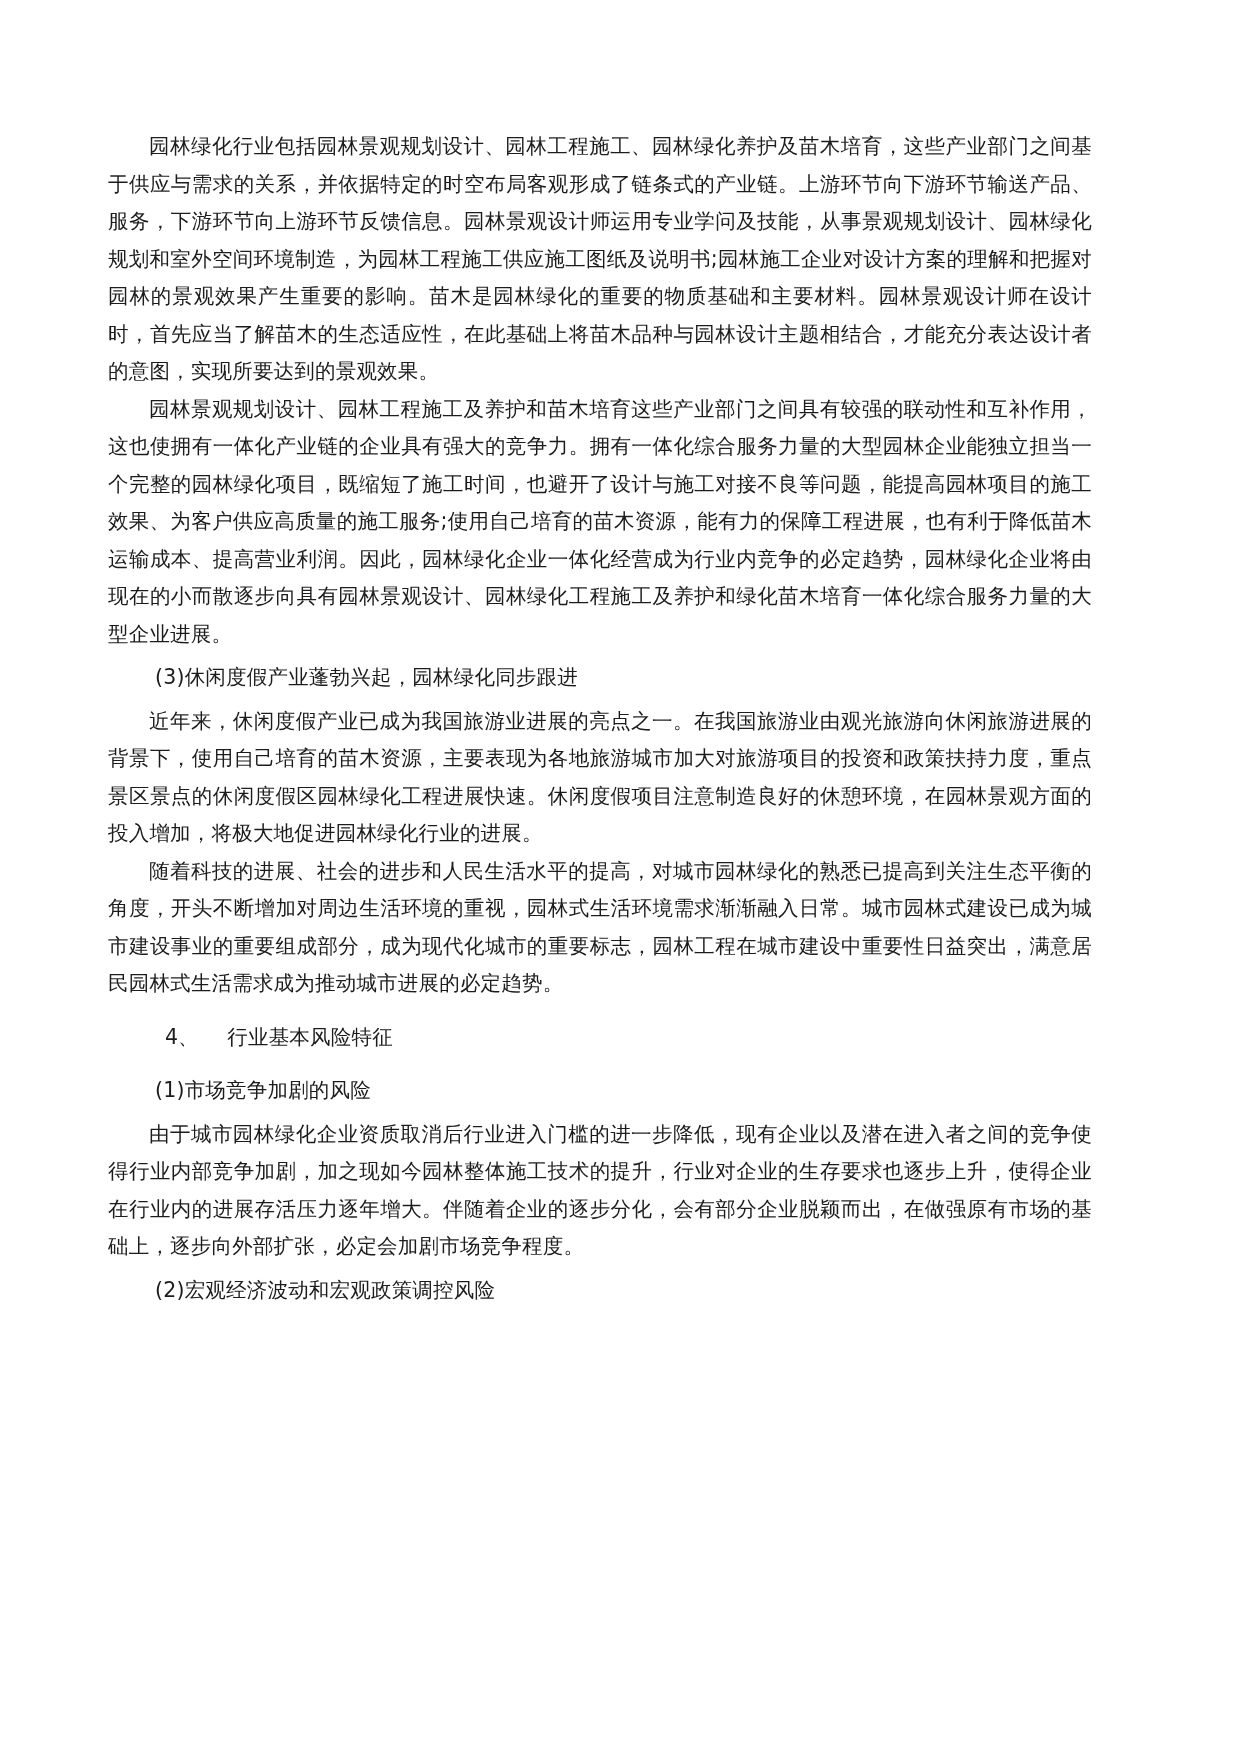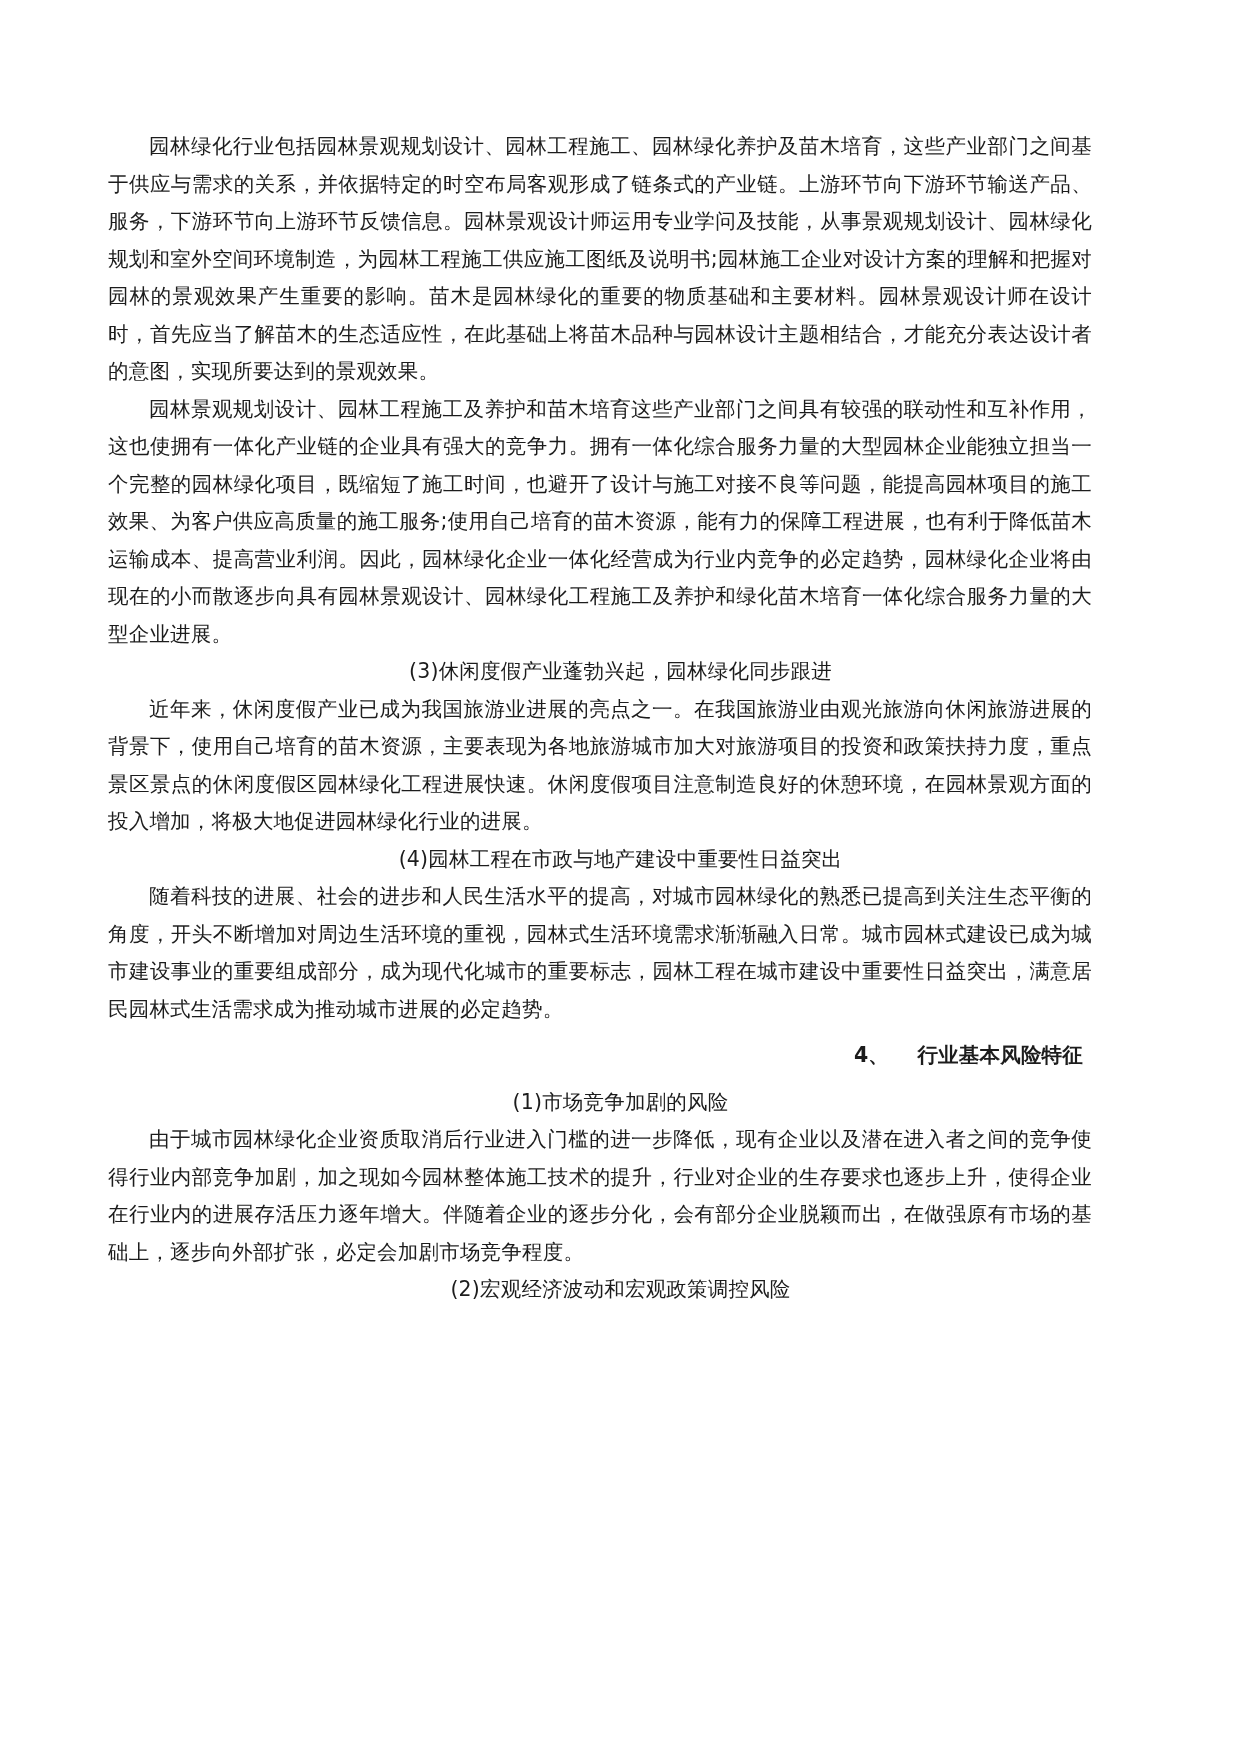--- a/index.html
+++ b/index.html
@@ -29,29 +29,29 @@
     color: #1c1c1c;
     letter-spacing: 0.2px;
   }
   .para {
     margin: 0;
     text-indent: 2em;
     text-align: justify;
     text-justify: inter-ideograph;
   }
   .heading {
-    margin: 9px;
+    margin: 16px;
     text-indent: 2em;
-    font-weight: bold;
-    text-align: right;
+    font-weight: normal;
+    text-align: left;
   }
   .subhead {
-    margin: 0;
+    margin: 6px;
     text-indent: 2em;
-    text-align: center;
+    text-align: left;
   }
   .heading .num {
     letter-spacing: 0;
   }
   .heading .gap {
     display: inline-block;
     width: 1.4em;
   }
 </style>
 </head>
@@ -61,21 +61,20 @@
   <div class="doc-body">
 
     <p class="para">园林绿化行业包括园林景观规划设计、园林工程施工、园林绿化养护及苗木培育，这些产业部门之间基于供应与需求的关系，并依据特定的时空布局客观形成了链条式的产业链。上游环节向下游环节输送产品、服务，下游环节向上游环节反馈信息。园林景观设计师运用专业学问及技能，从事景观规划设计、园林绿化规划和室外空间环境制造，为园林工程施工供应施工图纸及说明书;园林施工企业对设计方案的理解和把握对园林的景观效果产生重要的影响。苗木是园林绿化的重要的物质基础和主要材料。园林景观设计师在设计时，首先应当了解苗木的生态适应性，在此基础上将苗木品种与园林设计主题相结合，才能充分表达设计者的意图，实现所要达到的景观效果。</p>
 
     <p class="para">园林景观规划设计、园林工程施工及养护和苗木培育这些产业部门之间具有较强的联动性和互补作用，这也使拥有一体化产业链的企业具有强大的竞争力。拥有一体化综合服务力量的大型园林企业能独立担当一个完整的园林绿化项目，既缩短了施工时间，也避开了设计与施工对接不良等问题，能提高园林项目的施工效果、为客户供应高质量的施工服务;使用自己培育的苗木资源，能有力的保障工程进展，也有利于降低苗木运输成本、提高营业利润。因此，园林绿化企业一体化经营成为行业内竞争的必定趋势，园林绿化企业将由现在的小而散逐步向具有园林景观设计、园林绿化工程施工及养护和绿化苗木培育一体化综合服务力量的大型企业进展。</p>
 
     <p class="subhead">(3)休闲度假产业蓬勃兴起，园林绿化同步跟进</p>
 
     <p class="para">近年来，休闲度假产业已成为我国旅游业进展的亮点之一。在我国旅游业由观光旅游向休闲旅游进展的背景下，使用自己培育的苗木资源，主要表现为各地旅游城市加大对旅游项目的投资和政策扶持力度，重点景区景点的休闲度假区园林绿化工程进展快速。休闲度假项目注意制造良好的休憩环境，在园林景观方面的投入增加，将极大地促进园林绿化行业的进展。</p>
 
-    <p class="subhead">(4)园林工程在市政与地产建设中重要性日益突出</p>
 
     <p class="para">随着科技的进展、社会的进步和人民生活水平的提高，对城市园林绿化的熟悉已提高到关注生态平衡的角度，开头不断增加对周边生活环境的重视，园林式生活环境需求渐渐融入日常。城市园林式建设已成为城市建设事业的重要组成部分，成为现代化城市的重要标志，园林工程在城市建设中重要性日益突出，满意居民园林式生活需求成为推动城市进展的必定趋势。</p>
 
     <p class="heading"><span class="num">4、</span><span class="gap"></span><span>行业基本风险特征</span></p>
 
     <p class="subhead">(1)市场竞争加剧的风险</p>
 
     <p class="para">由于城市园林绿化企业资质取消后行业进入门槛的进一步降低，现有企业以及潜在进入者之间的竞争使得行业内部竞争加剧，加之现如今园林整体施工技术的提升，行业对企业的生存要求也逐步上升，使得企业在行业内的进展存活压力逐年增大。伴随着企业的逐步分化，会有部分企业脱颖而出，在做强原有市场的基础上，逐步向外部扩张，必定会加剧市场竞争程度。</p>
 
     <p class="subhead">(2)宏观经济波动和宏观政策调控风险</p>

